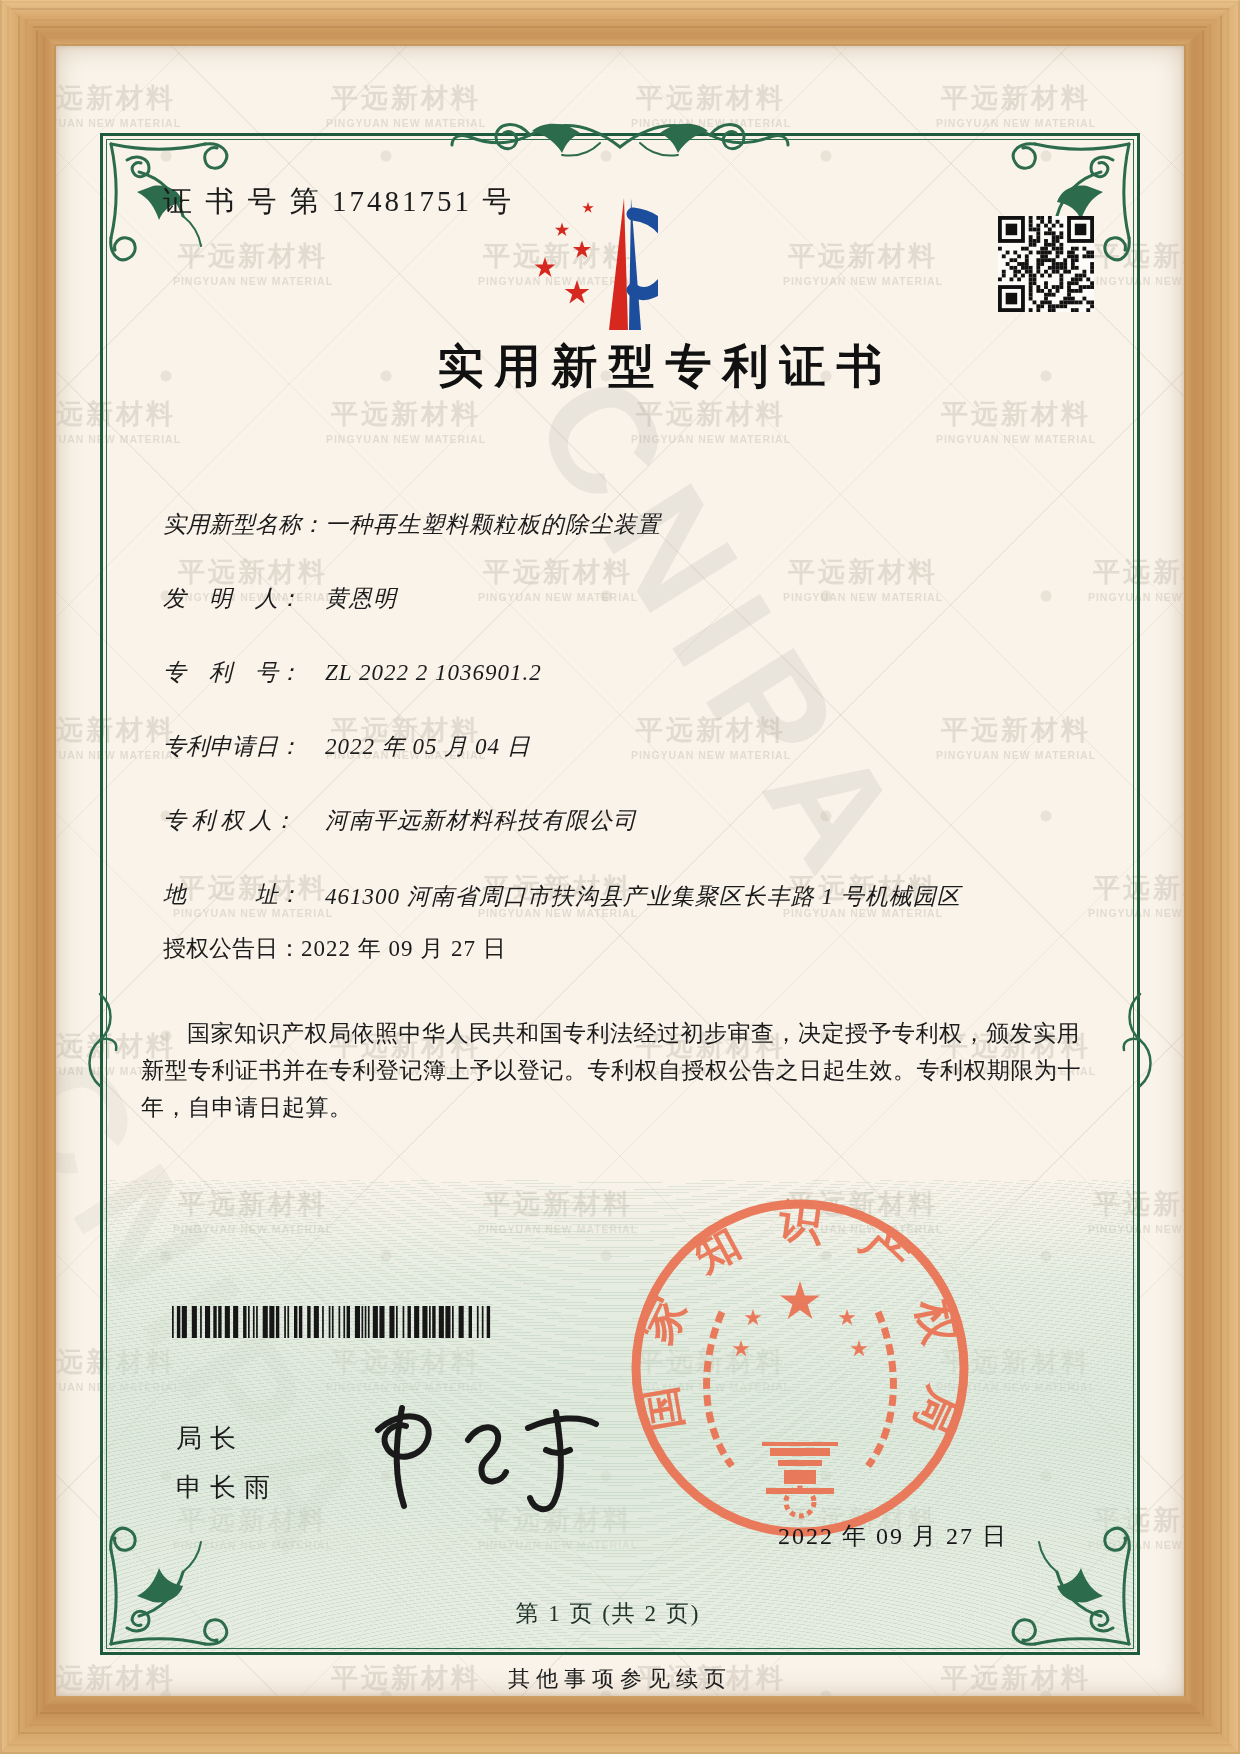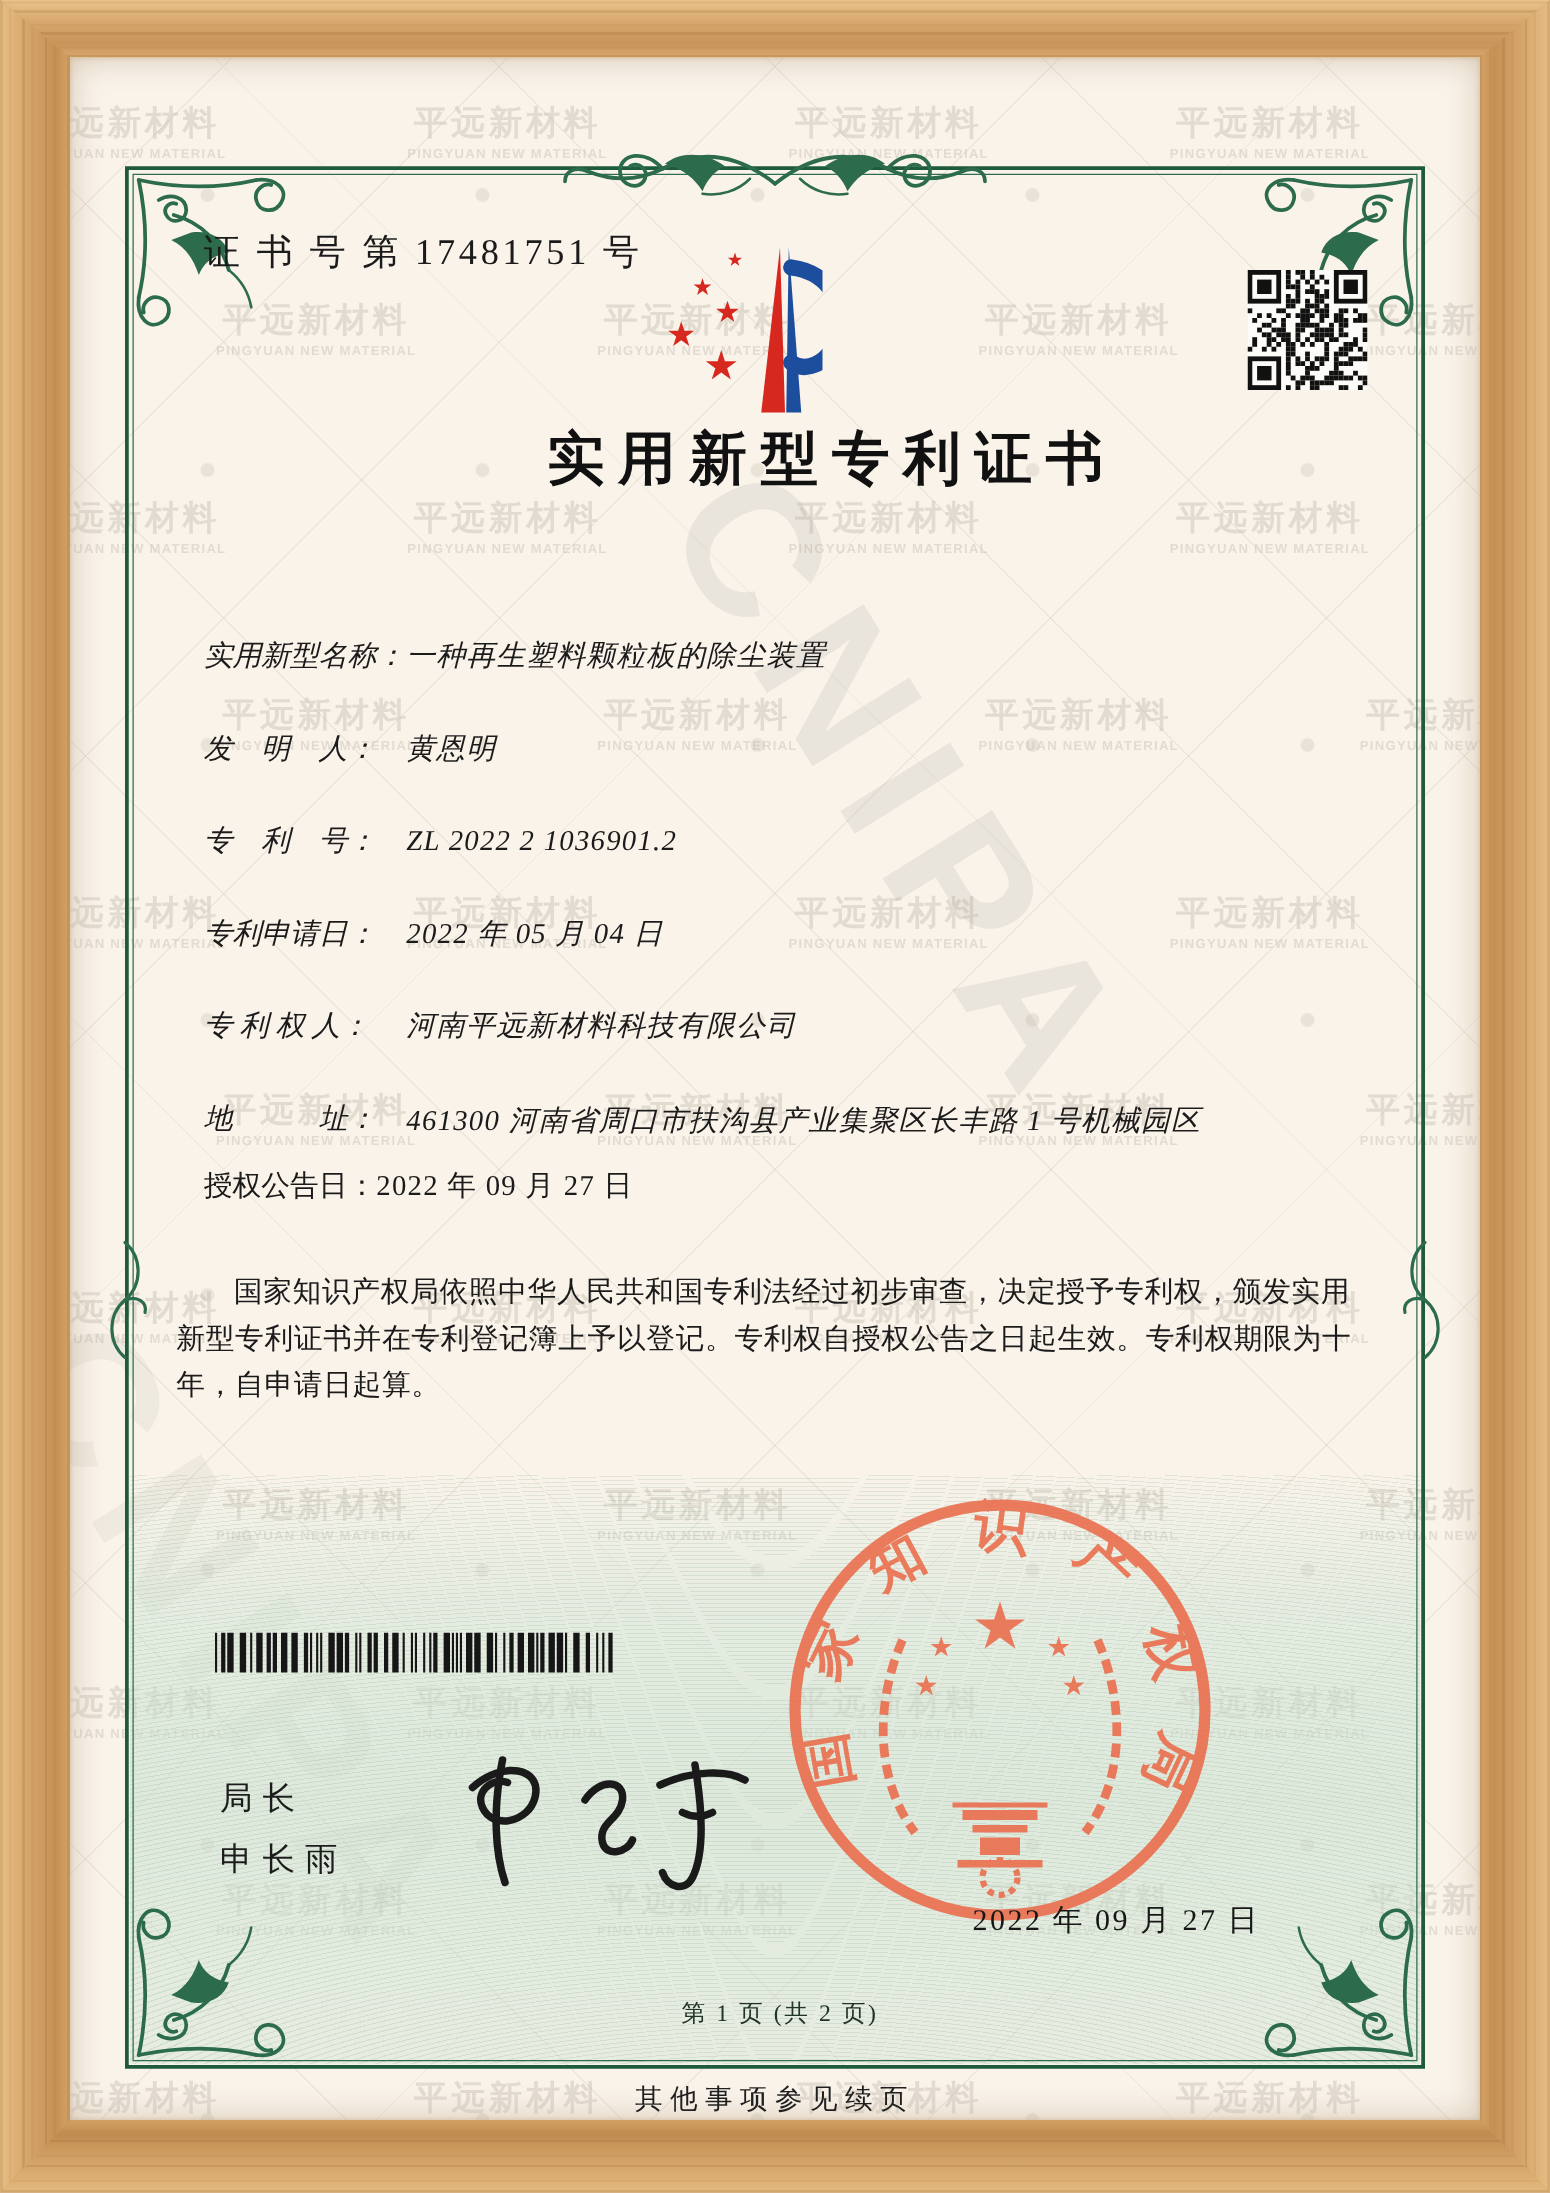--- a/index.html
+++ b/index.html
@@ -53,22 +53,22 @@
   .grant-right{position:absolute;left:475px;top:0;}
 
   #paragraphs{position:absolute;left:141px;top:1016px;width:957px;z-index:10;}
   #paragraphs p{margin:0;font-size:23px;line-height:36.8px;letter-spacing:.5px;text-indent:2em;}
 
   #barcode{position:absolute;left:172px;top:1306px;z-index:10;}
   #director{position:absolute;left:176px;top:1414px;z-index:11;font-size:26px;letter-spacing:8px;line-height:49px;color:#1c1c1c;}
   #signature{position:absolute;left:350px;top:1378px;z-index:11;}
   #seal{position:absolute;left:610px;top:1170px;z-index:8;}
   #seal-date{position:absolute;left:778px;top:1520px;z-index:12;font-size:24px;letter-spacing:2px;color:#171717;}
-  #page-indicator{position:absolute;left:104px;top:1598px;width:1040px;text-align:center;
-                  font-size:19px;letter-spacing:2px;color:#22332a;z-index:10;}
+  #page-indicator{position:absolute;left:88px;top:1598px;width:1040px;text-align:center;
+                  font-size:23px;letter-spacing:2px;color:#22332a;z-index:10;}
   #continuation{position:absolute;left:0;top:1664px;width:1240px;text-align:center;
                 font-size:22px;letter-spacing:6px;color:#1f1f1f;z-index:10;}
 
   
   .wood{position:absolute;z-index:50;pointer-events:none;}
   .wood-top{left:0;top:0;width:1240px;height:46px;
     background:repeating-linear-gradient(0deg, rgba(125,80,30,.16) 0 2px, transparent 2px 7px, rgba(175,120,60,.13) 7px 9px, transparent 9px 18px),
                linear-gradient(180deg,#eac48c,#d9aa70 35%,#c9945a 75%,#d7a86d);
     clip-path:polygon(0 0,1240px 0,1184px 46px,56px 46px);}
   .wood-bottom{left:0;top:1696px;width:1240px;height:58px;

